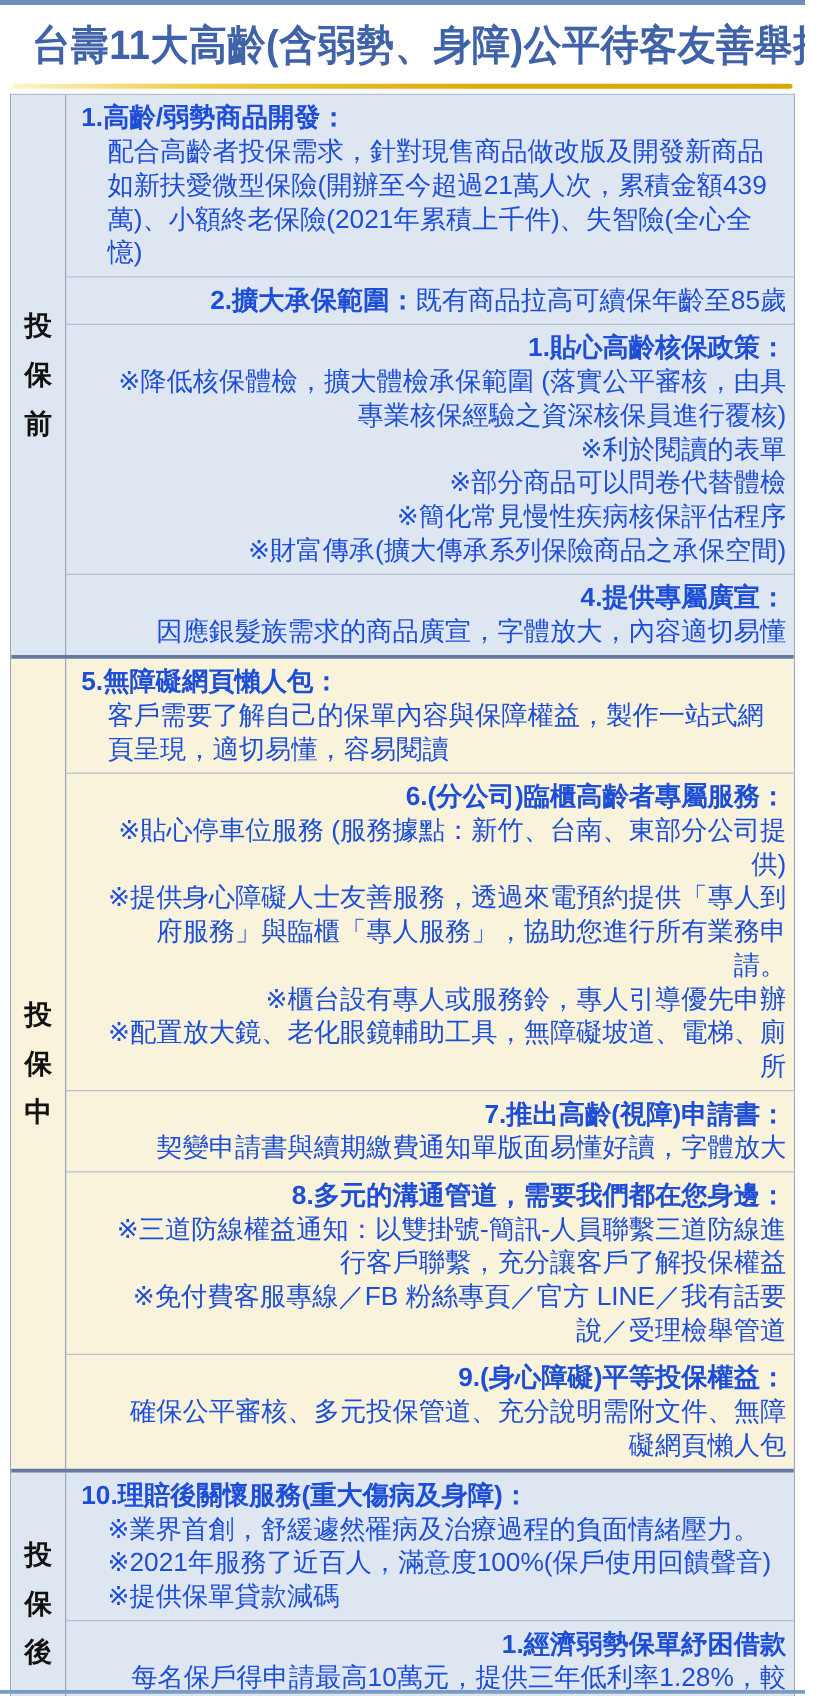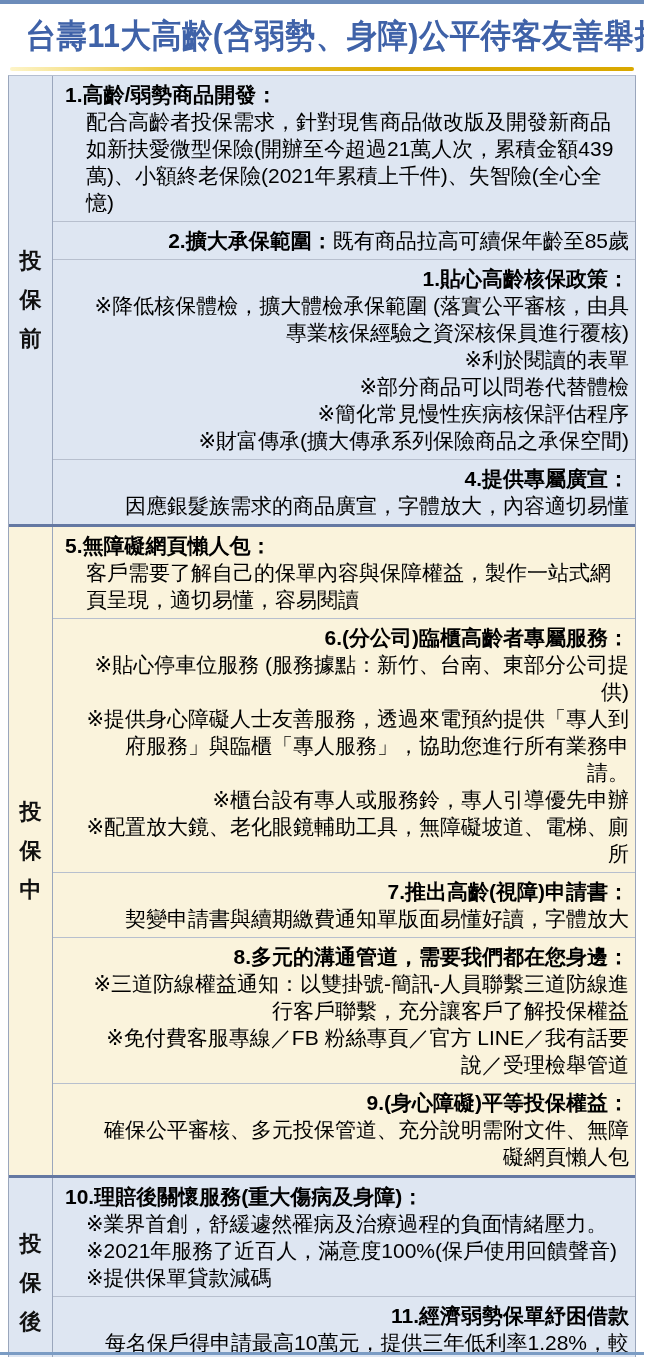--- a/index.html
+++ b/index.html
@@ -59,21 +59,21 @@
     font-weight:600;
     color:#111;
   }
 
   .items-col { flex:1; min-width:0; }
 
   .item-row {
     padding:5px 6px 5px 12px;
     font-size:21px;
     line-height:27px;
-    color:#000000;
+    color:#1d4ed8;
   }
   .item-row + .item-row { border-top:1px solid #b7bfce;text-align:right; }
 
   .item-heading b { font-weight:bold; }
   .item-heading span { font-weight:normal; }
 
   .item-body { padding-left:21px; }
 
   .bullet { padding-left:43px; text-indent:-22px; }
 
@@ -161,21 +161,21 @@
           <span>後</span>
         </div>
         <div class="items-col">
           <div class="item-row">
             <div class="item-heading"><b>10.理賠後關懷服務(重大傷病及身障)：</b></div>
             <div class="bullet">※業界首創，舒緩遽然罹病及治療過程的負面情緒壓力。</div>
             <div class="bullet">※2021年服務了近百人，滿意度100%(保戶使用回饋聲音)</div>
             <div class="bullet">※提供保單貸款減碼</div>
           </div>
           <div class="item-row">
-            <div class="item-heading"><b>11.經濟弱勢保單紓困借款</b></div>
+            <div class="item-heading"><b>1.經濟弱勢保單紓困借款</b></div>
             <div class="item-body">每名保戶得申請最高10萬元，提供三年低利率1.28%，較同業延長三個月申請期限。</div>
           </div>
         </div>
       </div>
     </div>
 
   <div class="bottom-border"></div>
 </div>
 
 </body></html>

